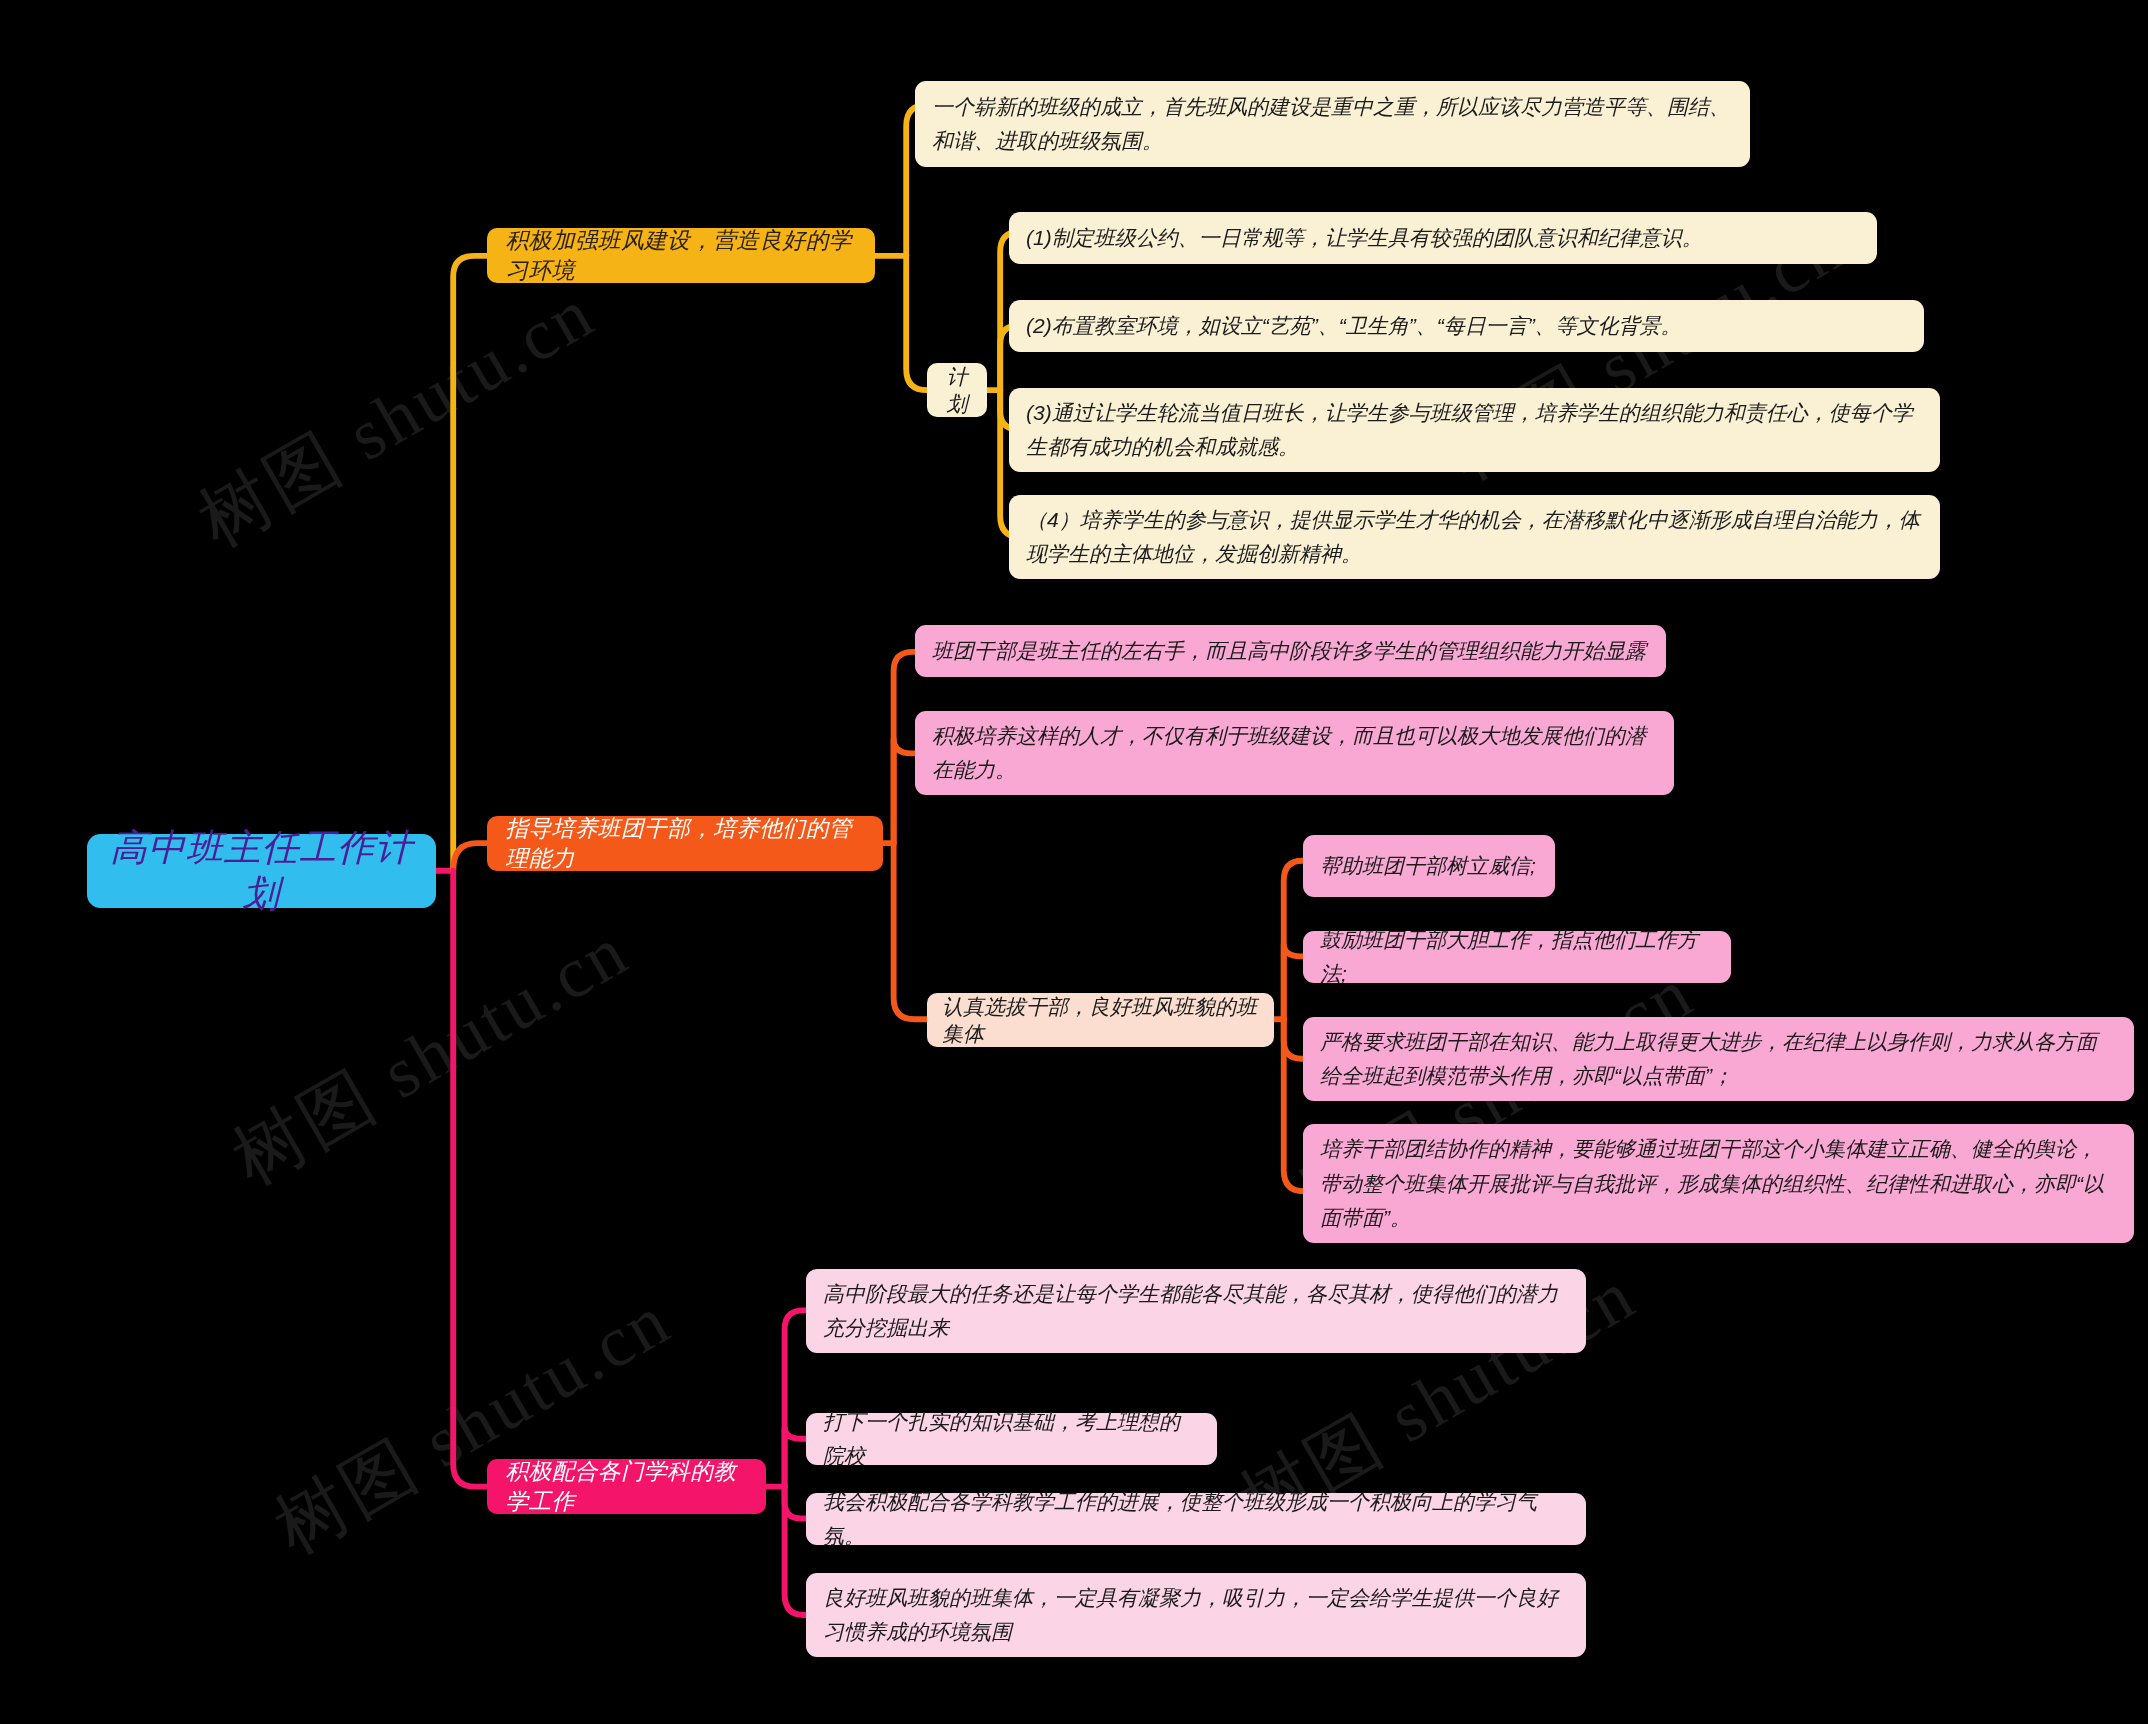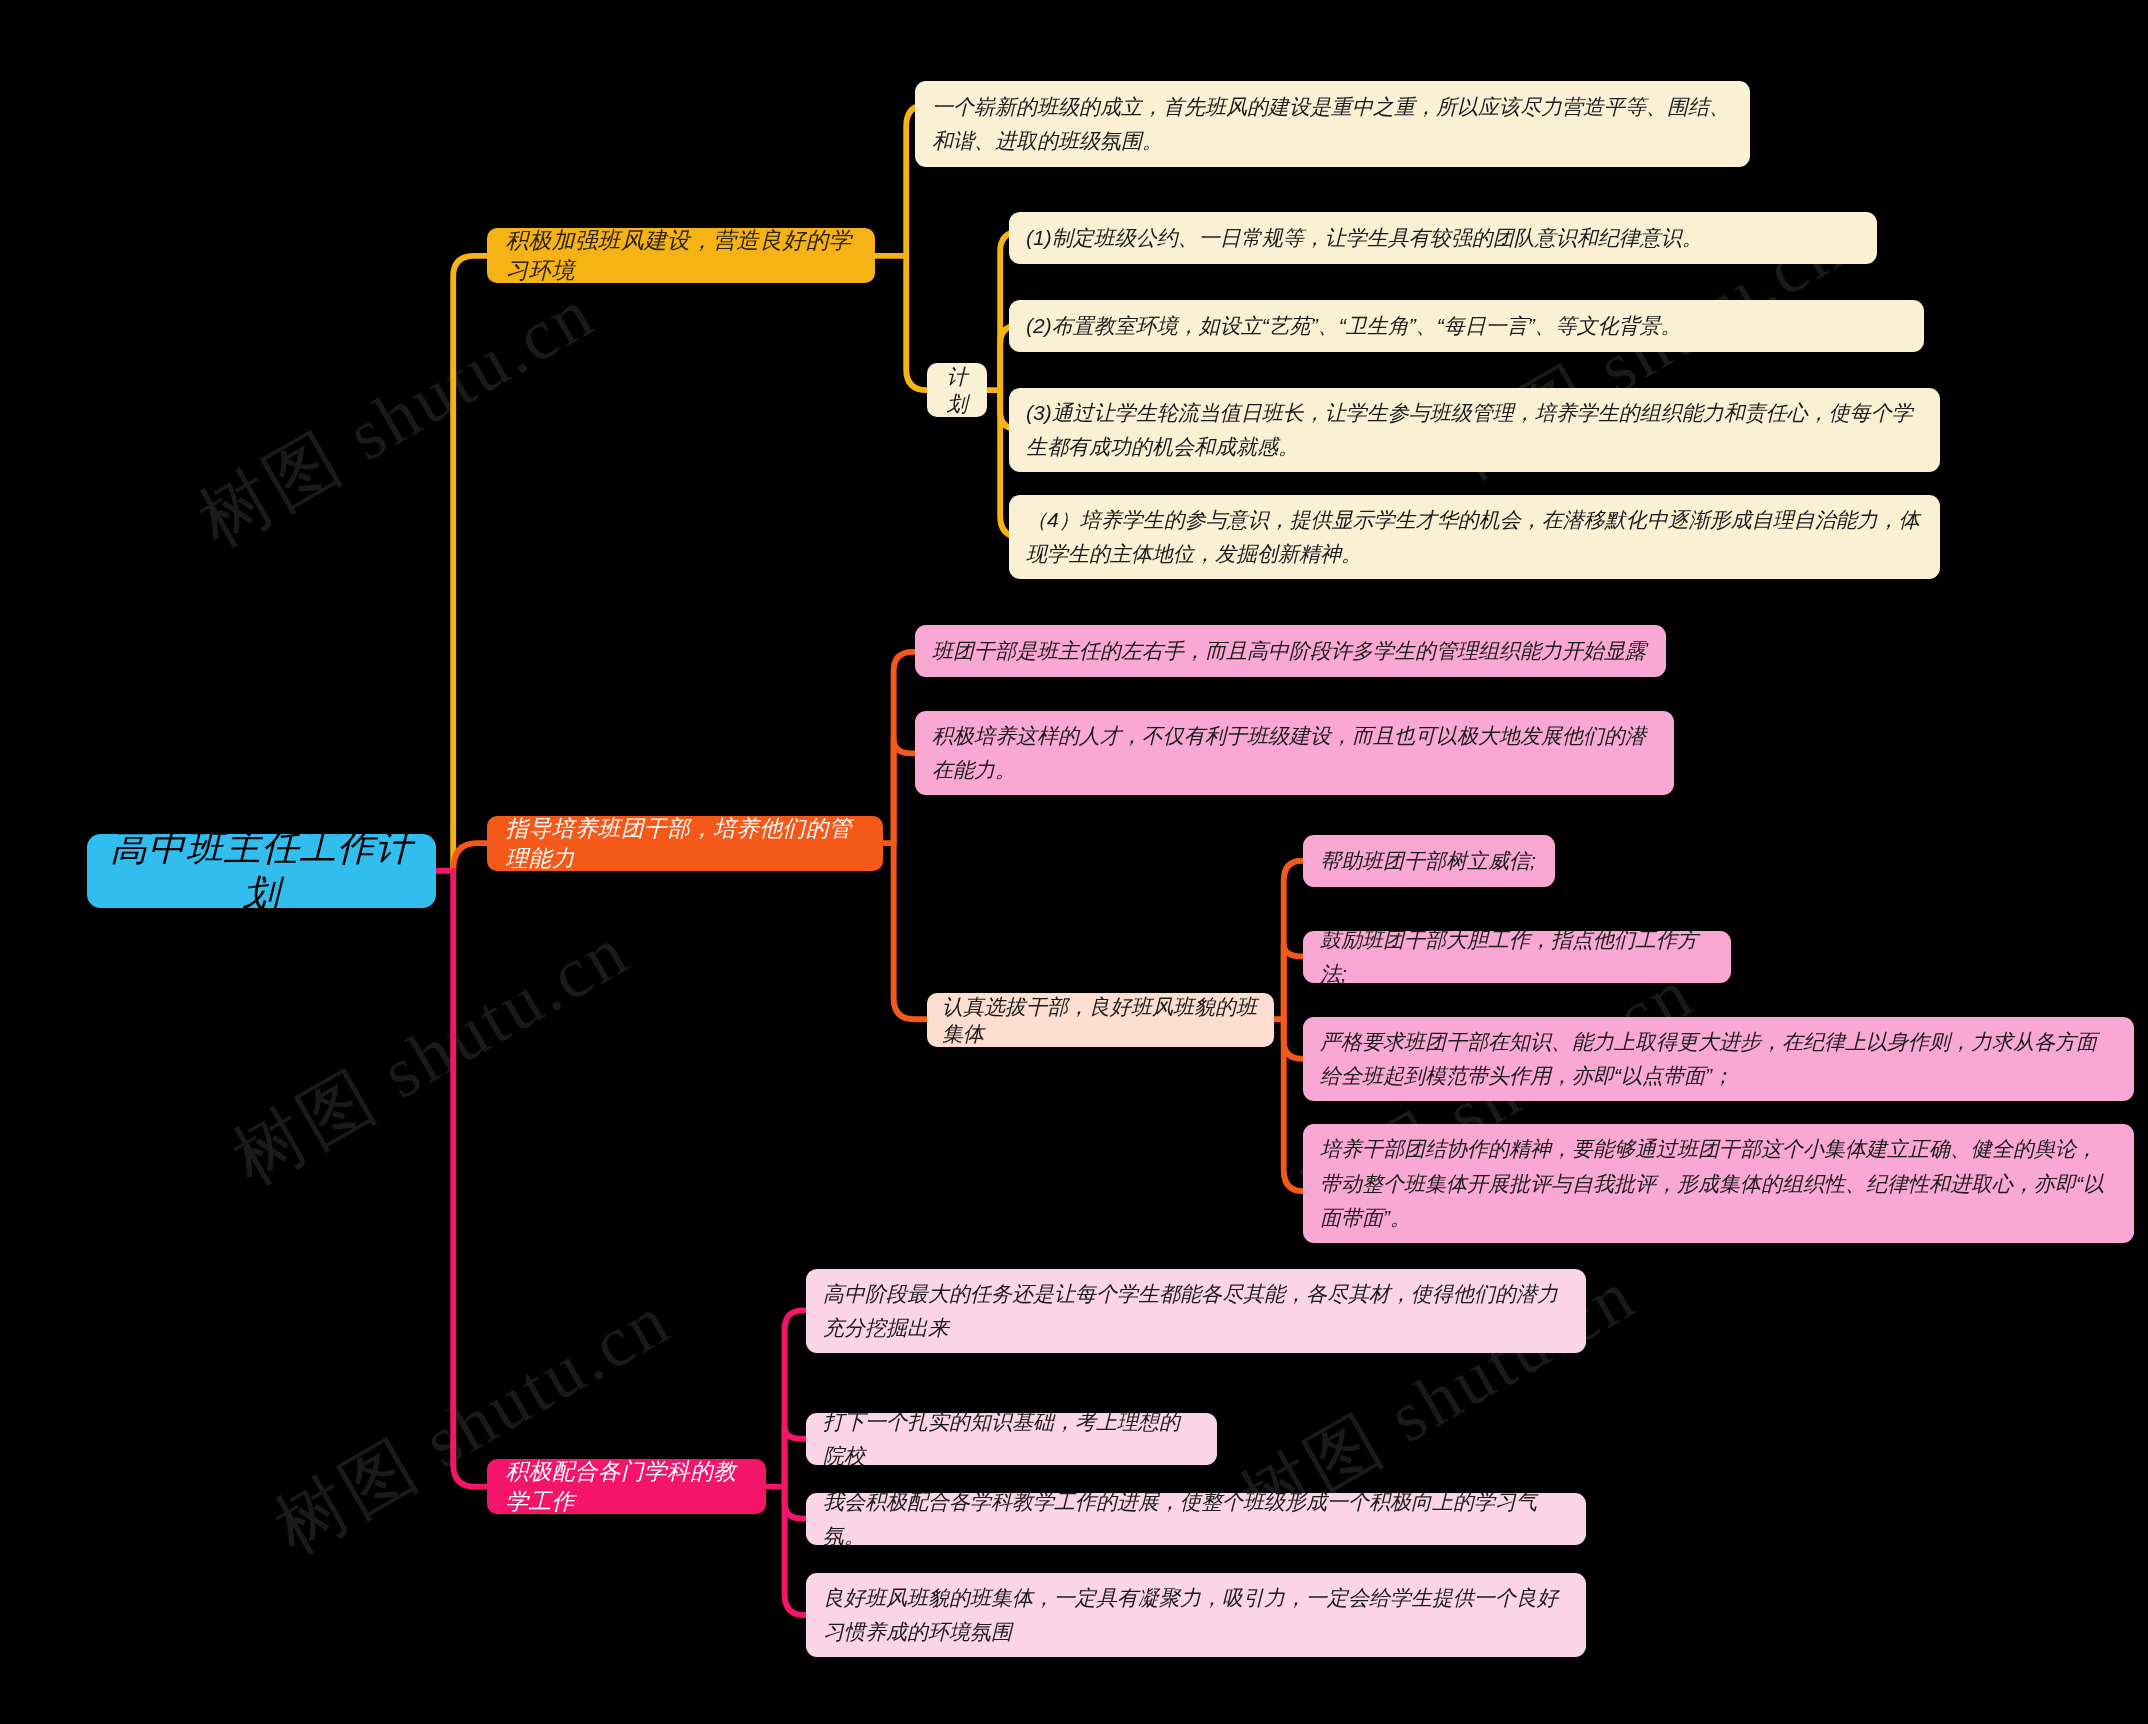--- a/index.html
+++ b/index.html
@@ -8,21 +8,21 @@
     font-family:"Liberation Sans","DejaVu Sans",sans-serif;
   }
   #canvas{position:absolute;inset:0;}
   svg.links{position:absolute;left:0;top:0;width:2148px;height:1724px;pointer-events:none;}
 
   .node{position:absolute;box-sizing:border-box;border-radius:11.7px;
         display:flex;align-items:center;}
   .node span{display:block;width:100%;font-style:italic;}
 
   
-  .root{background:#31bdee;color:#000000;border-radius:13.4px;
+  .root{background:#31bdee;color:#4c1d95;border-radius:13.4px;
         font-size:37px;line-height:1.25;padding:13.4px 22px;letter-spacing:0.8px;}
 
   
   .main{color:#ffffff;font-size:22.7px;line-height:1.3;padding:11px 18.5px;border-radius:10px;letter-spacing:0.4px;}
   .main.amber{background:#f5b315;color:#2b2110;}
   .main.orange{background:#f4591a;}
   .main.pink{background:#f4156b;}
 
   
   .leaf{font-size:21px;line-height:1.62;padding:13.4px 17px;border-radius:11px;color:#1b1b1b;}
@@ -131,21 +131,21 @@
   </div>
 
   <div class="node leaf orange" style="left:915px;top:711px;width:759px;height:84px;">
     <span>积极培养这样的人才，不仅有利于班级建设，而且也可以极大地发展他们的潜在能力。</span>
   </div>
 
   <div class="node mini orange" style="left:915px;top:993px;width:347px;height:54px;">
     <span>认真选拔干部，良好班风班貌的班集体</span>
   </div>
 
-  <div class="node leaf orange" style="left:1303px;top:835px;width:252px;height:52px;">
+  <div class="node leaf orange" style="left:1303px;top:835px;width:252px;height:62px;">
     <span>帮助班团干部树立威信;</span>
   </div>
 
   <div class="node leaf orange" style="left:1303px;top:931px;width:428px;height:52px;">
     <span>鼓励班团干部大胆工作，指点他们工作方法;</span>
   </div>
 
   <div class="node leaf orange" style="left:1303px;top:1017px;width:831px;height:84px;">
     <span>严格要求班团干部在知识、能力上取得更大进步，在纪律上以身作则，力求从各方面给全班起到模范带头作用，亦即“以点带面”；</span>
   </div>

